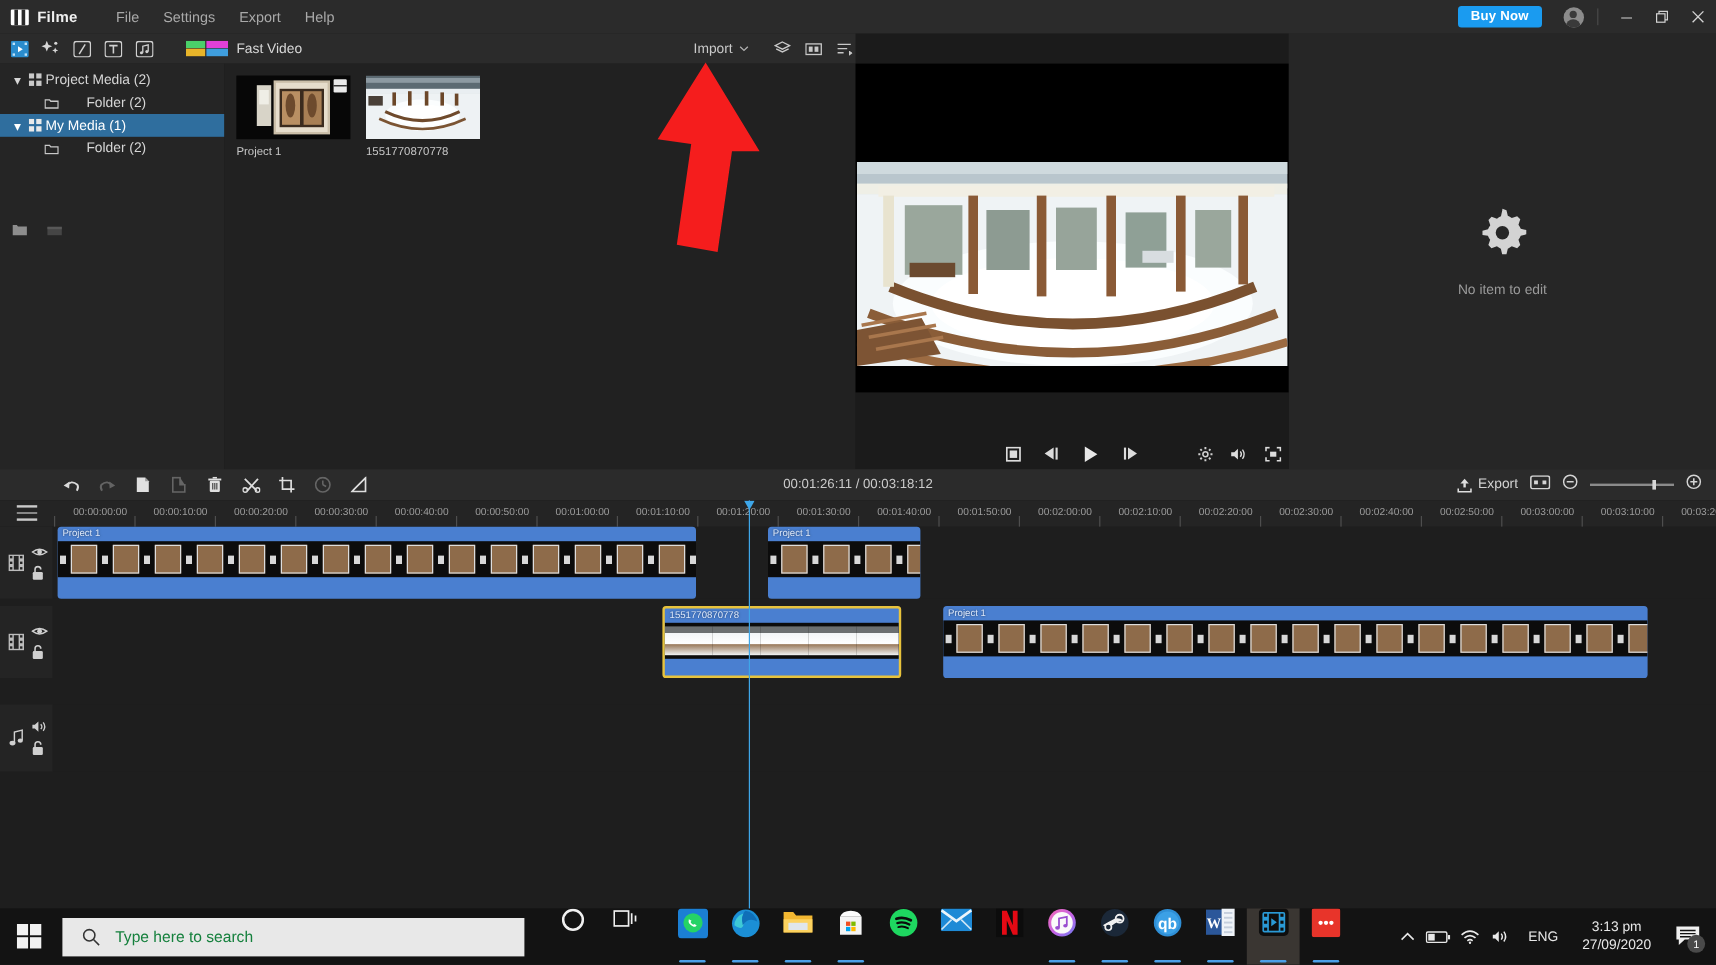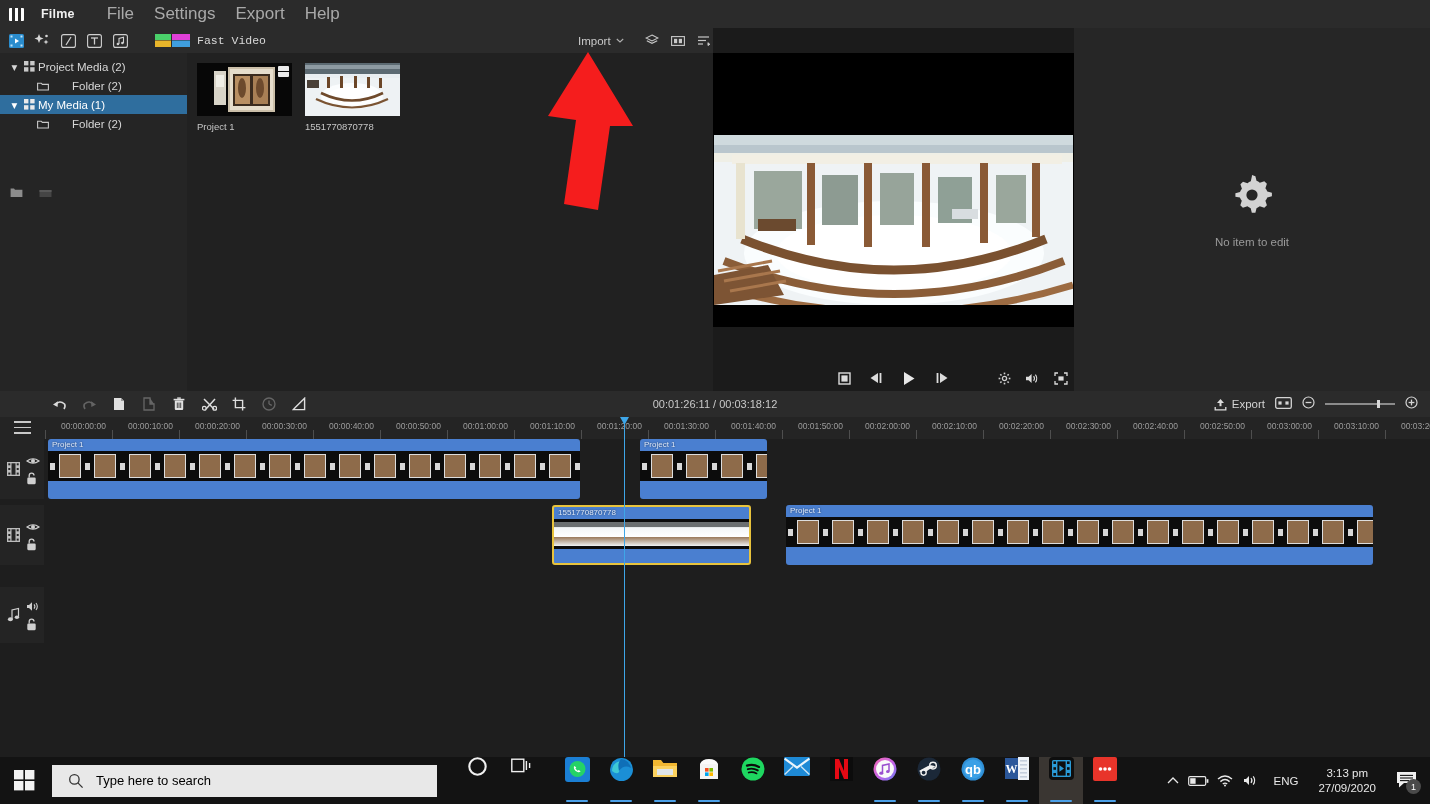--- a/index.html
+++ b/index.html
@@ -10,35 +10,35 @@
     overflow: hidden;
     -webkit-font-smoothing: antialiased;
   }
   .app { position: relative; width: 1430px; height: 804px; }
 
   
   .titlebar {
     position: absolute; left:0; top:0; width:1430px; height:28px;
     background:#2b2b2b; display:flex; align-items:center;
   }
-  .brand { display:flex; align-items:center; gap:17px; padding-left:9px; }
+  .brand { display:flex; align-items:center; gap:7px; padding-left:9px; }
   .brand-mark {
     width:15px; height:13px; background:#fff; border-radius:1px;
     position:relative; flex:0 0 auto;
   }
   .brand-mark::before, .brand-mark::after{
     content:""; position:absolute; width:3px; height:13px; background:#2b2b2b;
     top:0;
   }
   .brand-mark::before{ left:3px; }
   .brand-mark::after{ right:3px; }
   .brand-name { color:#f0f0f0; font-size:12.5px; font-weight:bold; letter-spacing:.2px;}
   .menus { display:flex; align-items:center; gap:0; margin-left:22px; }
   .menu-item {
-    color:#a9a9a9; font-size:17px; padding:4px 10px; cursor:default;
+    color:#a9a9a9; font-size:12px; padding:4px 10px; cursor:default;
   }
   .tb-right { margin-left:auto; display:flex; align-items:center; height:28px; }
   .buy-now {
     background:#1a9bf0; color:#fff; font-size:11px; font-weight:bold;
     padding:3px 11px; border-radius:3px; border:none; cursor:pointer;
     letter-spacing:.2px;
   }
   .avatar-btn {
     width:28px; height:28px; display:flex; align-items:center; justify-content:center;
     margin-left:12px; cursor:pointer;
@@ -66,21 +66,21 @@
     position:absolute; left:0; top:28px; width:1430px; height:25px;
     background:#2b2b2b; display:flex; align-items:center;
   }
   .tool-ico {
     width:26px; height:25px; display:flex; align-items:center; justify-content:center;
     cursor:pointer;
   }
   .tool-ico:first-child { margin-left:3px; }
   .fastvideo { display:flex; align-items:center; gap:7px; margin-left:22px; cursor:pointer; }
   .fv-mark { width:35px; height:13px; display:block; }
-  .fv-label { color:#d8d8d8; font-size:11.5px;font-family:Liberation Mono, monospace; }
+  .fv-label { color:#d8d8d8; font-size:11.5px; }
   .import-wrap {
     position:absolute; left:578px; top:0; height:25px;
     display:flex; align-items:center; gap:5px; cursor:pointer;
   }
   .import-lbl { color:#c9c9c9; font-size:11.5px; }
   .viewicons { position:absolute; left:636px; top:0; height:25px; display:flex; align-items:center; }
 
   
   .sidebar {
     position:absolute; left:0; top:53px; width:187px; height:338px;
@@ -229,21 +229,21 @@
     position:absolute; left:0; top:757px; width:1430px; height:47px;
     background:#131313; display:flex; align-items:center;
   }
   .start-btn {
     width:48px; height:47px; display:flex; align-items:center; justify-content:center; cursor:pointer;
   }
   .search-box {
     width:385px; height:32px; background:#e8e8e8; display:flex; align-items:center;
     gap:12px; padding-left:16px; cursor:text; margin-left:4px;
   }
-  .search-ph { color:#000000; font-size:13px; }
+  .search-ph { color:#15803d; font-size:13px; }
   .tb-ico { width:44px; height:47px; display:flex; align-items:flex-start; justify-content:center;
             cursor:pointer; position:relative; }
   .tb-ico.active { background:#3a3632; }
   .tb-ico .underline {
     position:absolute; bottom:2px; left:11px; width:22px; height:2.5px; background:#4ba0e8; border-radius:2px;
   }
   .tray { margin-left:auto; display:flex; align-items:center; gap:0; padding-right:4px; }
   .tray-ico { width:26px; height:47px; display:flex; align-items:center; justify-content:center; cursor:pointer; }
   .tray-lang { color:#e8e8e8; font-size:11.5px; padding:0 10px; cursor:pointer; }
   .clock { color:#e8e8e8; font-size:11.5px; text-align:center; line-height:15px; padding:0 10px; cursor:pointer; }
@@ -262,20 +262,44 @@
   <div class="titlebar">
     <div class="brand">
       <span class="brand-mark"></span>
       <span class="brand-name">Filme</span>
     </div>
     <div class="menus">
       <div class="menu-item">File</div>
       <div class="menu-item">Settings</div>
       <div class="menu-item">Export</div>
       <div class="menu-item">Help</div>
+    </div>
+    <div class="tb-right">
+      <button class="buy-now">Buy Now</button>
+      <div class="avatar-btn">
+        <span class="avatar-circ"></span>
+      </div>
+      <span class="wdiv"></span>
+      <div class="wbtn">
+        <svg width="11" height="11" viewBox="0 0 11 11">
+            <line x1="1" y1="6" x2="10" y2="6" stroke="#d4d4d4" stroke-width="1"></line>
+          </svg>
+      </div>
+      <div class="wbtn">
+        <svg width="12" height="12" viewBox="0 0 12 12">
+          <rect x="1.5" y="3.5" width="7" height="7" fill="none" stroke="#d4d4d4" stroke-width="1"></rect>
+          <polyline points="3.5,3.5 3.5,1.5 10.5,1.5 10.5,8.5 8.5,8.5" fill="none" stroke="#d4d4d4" stroke-width="1"></polyline>
+        </svg>
+      </div>
+      <div class="wbtn close">
+        <svg width="12" height="12" viewBox="0 0 12 12">
+          <line x1="1.5" y1="1.5" x2="10.5" y2="10.5" stroke="#d4d4d4" stroke-width="1.1"></line>
+          <line x1="10.5" y1="1.5" x2="1.5" y2="10.5" stroke="#d4d4d4" stroke-width="1.1"></line>
+        </svg>
+      </div>
     </div>
   </div>
 
   <div class="toolbar">
     <div class="tool-ico">
       <svg width="15" height="14" viewBox="0 0 15 14">
         <rect x="0" y="0" width="15" height="14" rx="1.5" fill="#2a8ccd"></rect>
         <rect x="1.5" y="1.5" width="2" height="2" fill="#bfe3fa"></rect>
         <rect x="1.5" y="10.5" width="2" height="2" fill="#bfe3fa"></rect>
         <rect x="11.5" y="1.5" width="2" height="2" fill="#bfe3fa"></rect>

